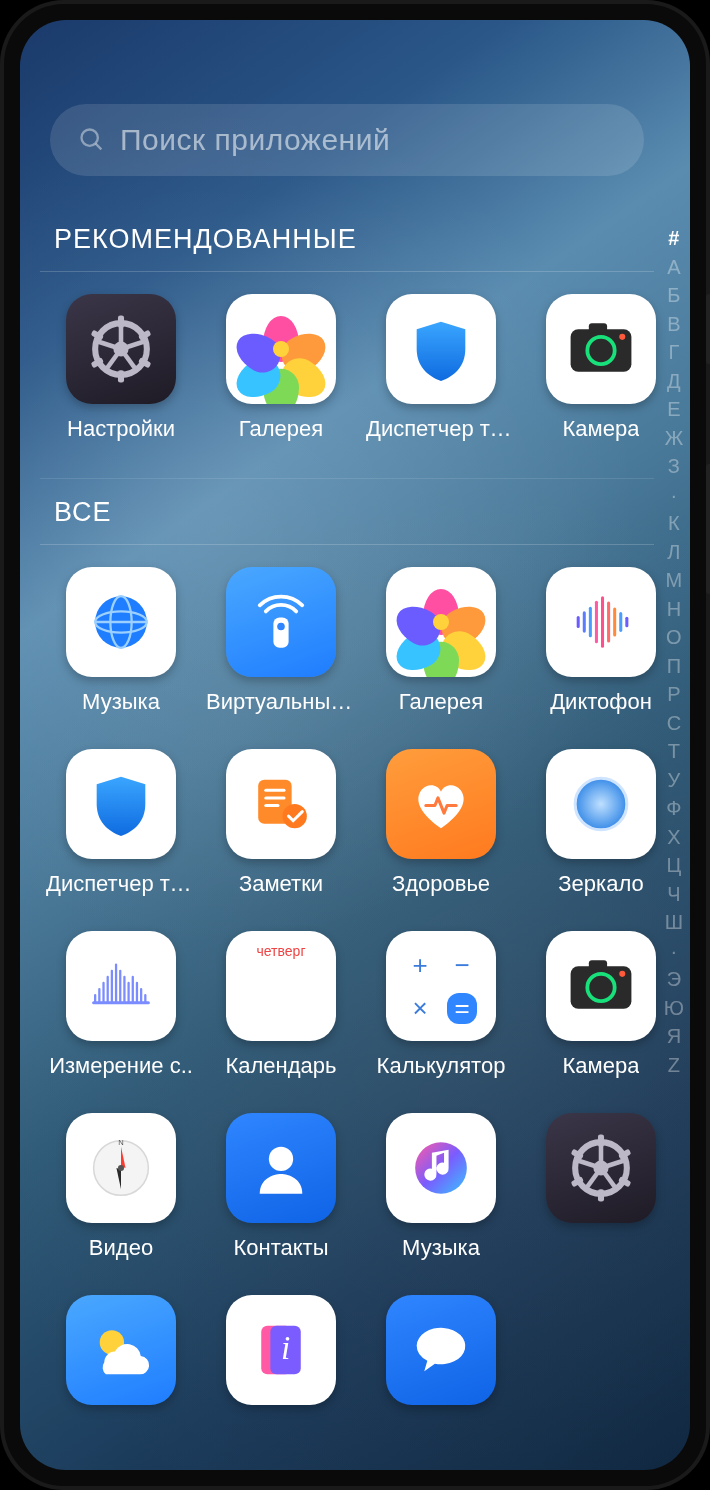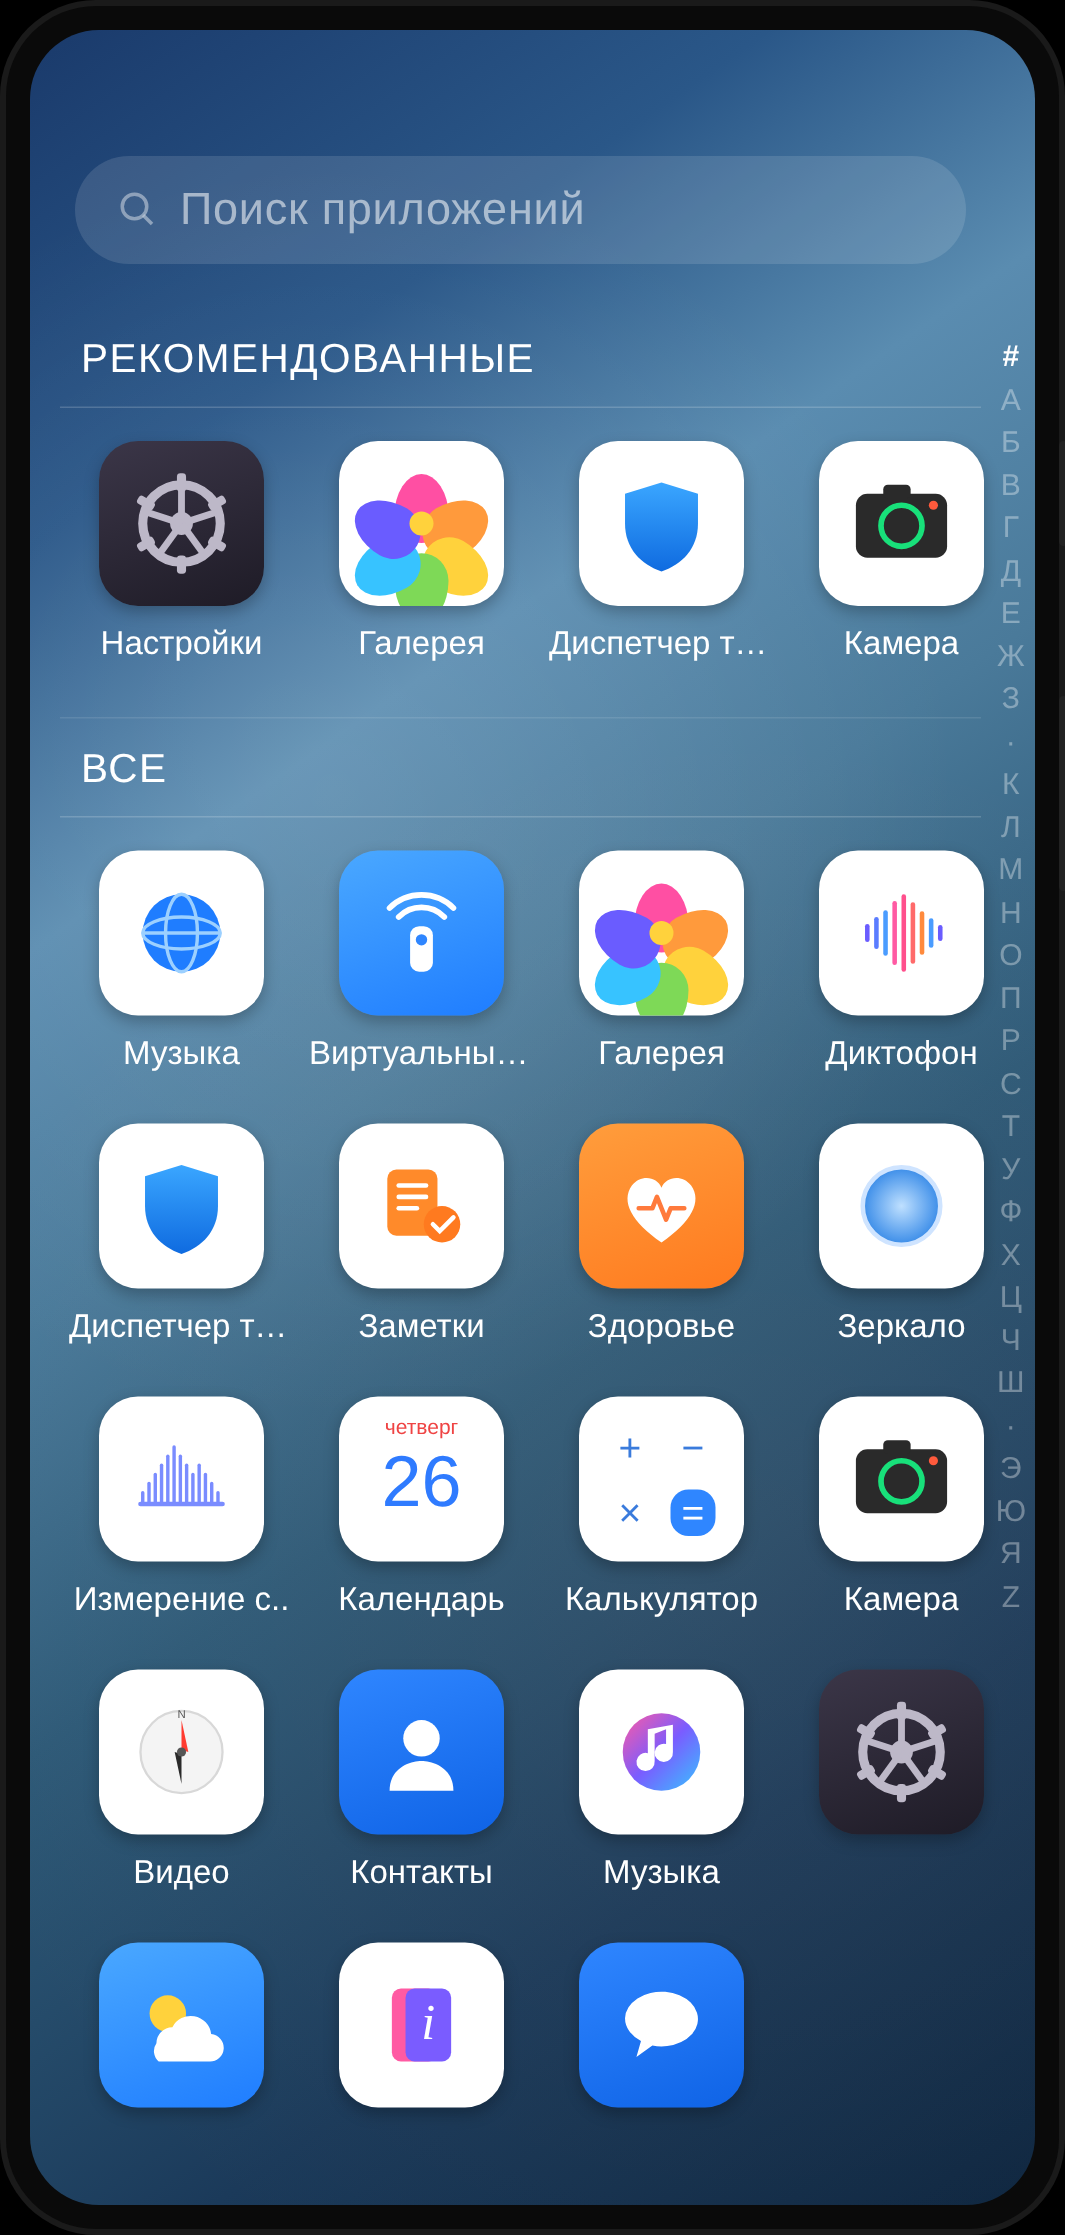--- a/index.html
+++ b/index.html
@@ -309,21 +309,20 @@
                 <line x1="71" y1="72" x2="71" y2="46" stroke="#7a8cff" stroke-width="3" stroke-linecap="round"></line>
                 <line x1="76.5" y1="72" x2="76.5" y2="54" stroke="#7a8cff" stroke-width="3" stroke-linecap="round"></line>
                 <line x1="82" y1="72" x2="82" y2="62" stroke="#7a8cff" stroke-width="3" stroke-linecap="round"></line>
               </svg>
             </div>
             <span class="app-label">Измерение с..</span>
           </div>
           <div class="app">
             <div class="app-icon bg-white">
               <span class="cal-top">четверг</span>
-              <span class="cal-num">26</span>
             </div>
             <span class="app-label">Календарь</span>
           </div>
           <div class="app">
             <div class="app-icon bg-white">
               <div class="calc-grid">
                 <div>+</div>
                 <div>−</div>
                 <div>×</div>
                 <div class="calc-eq">=</div>

